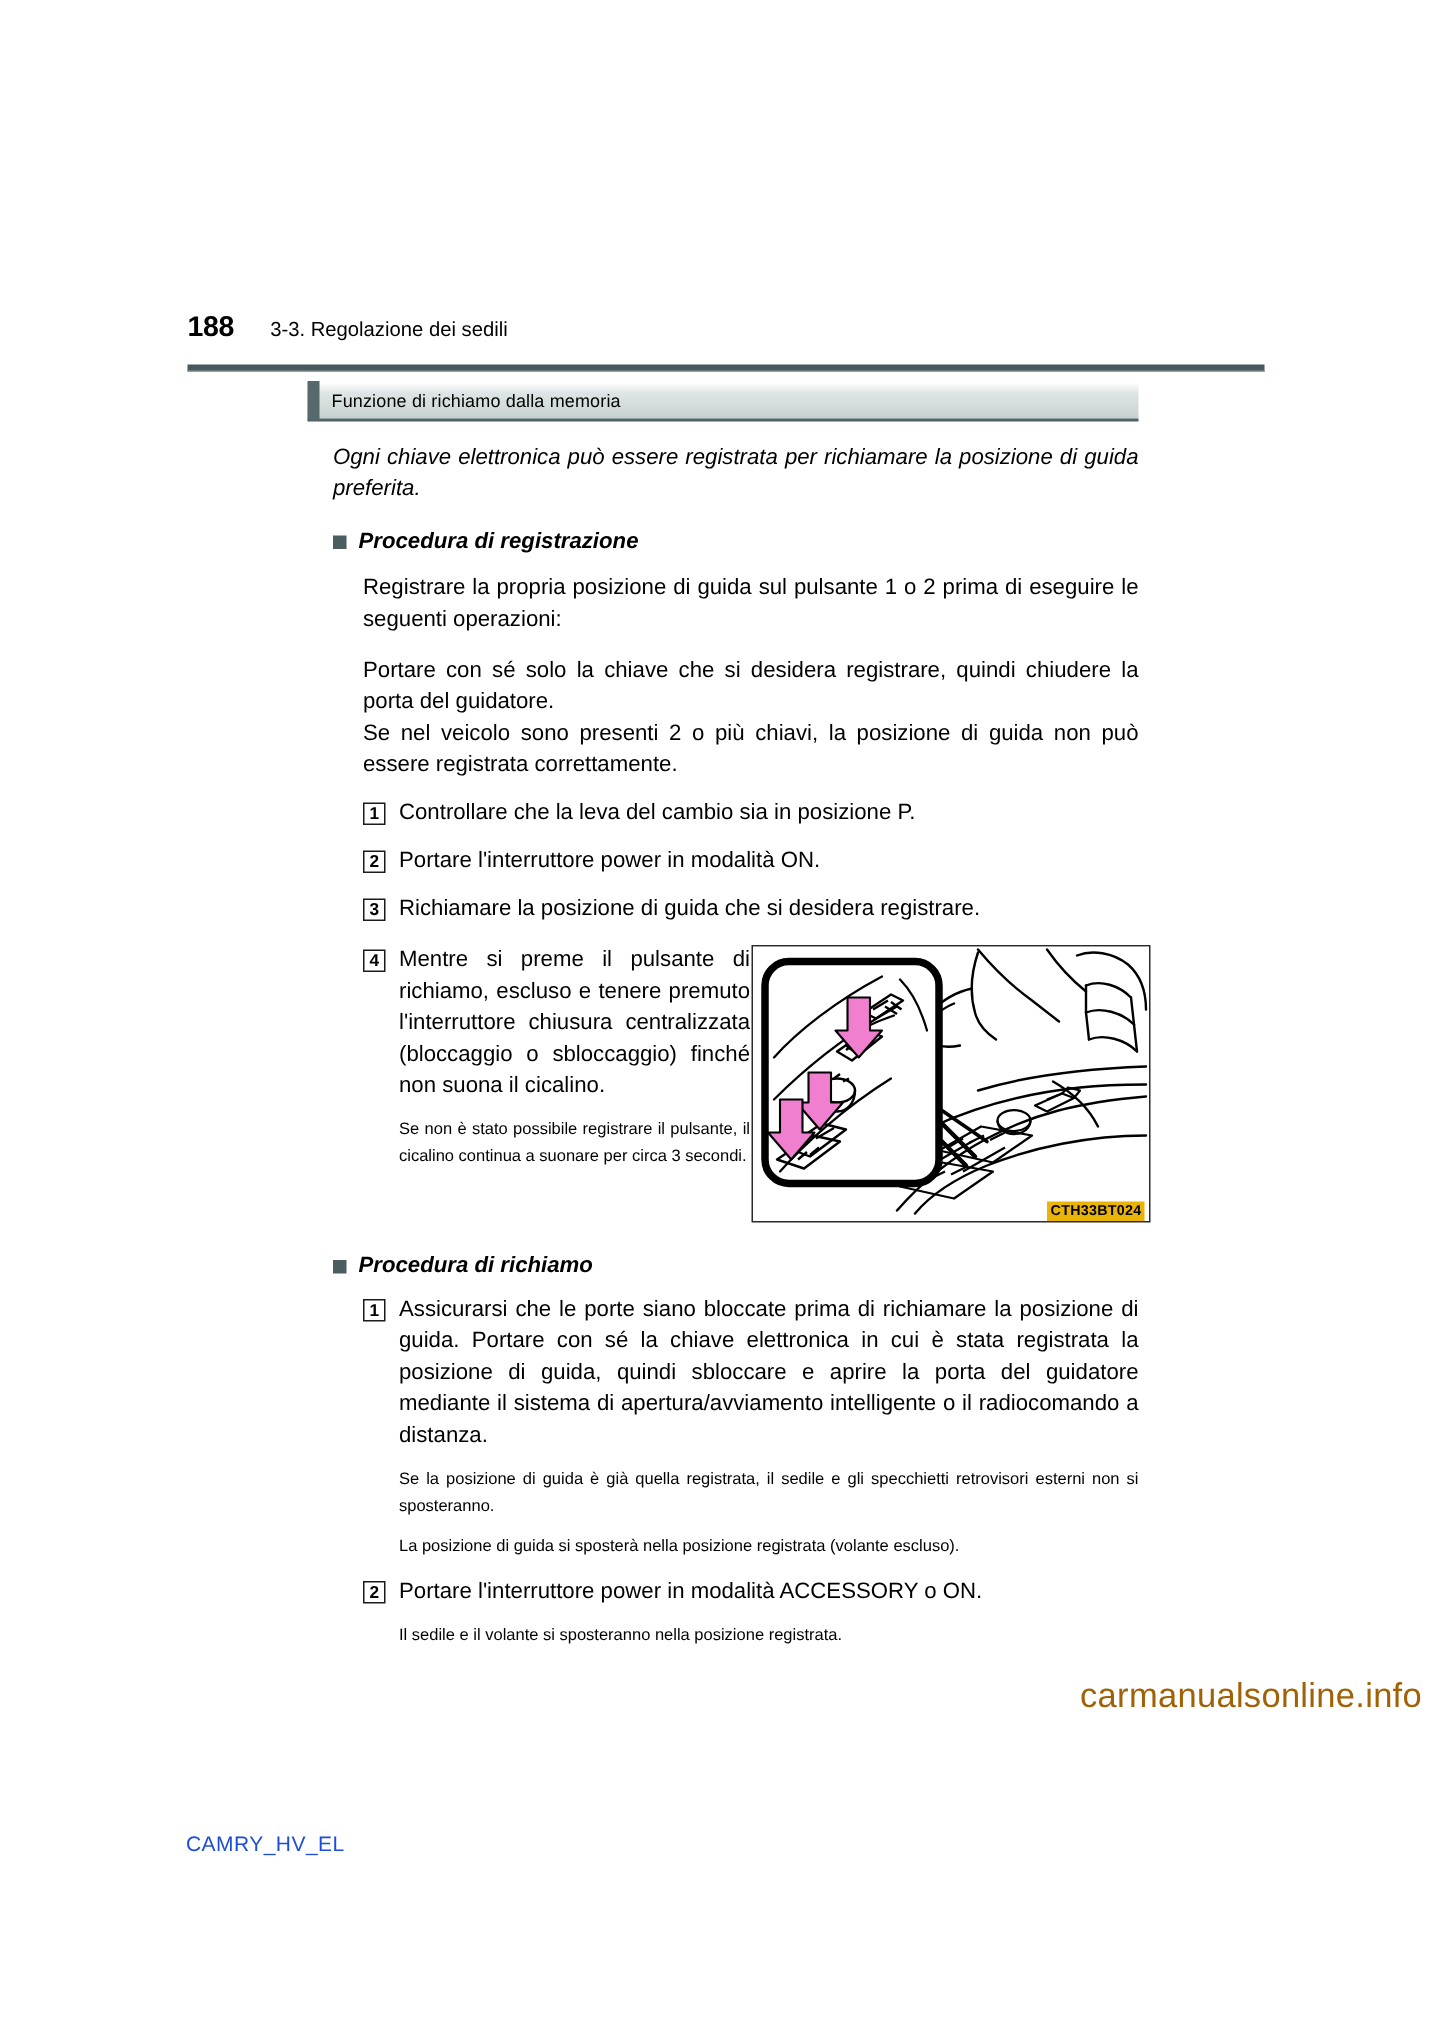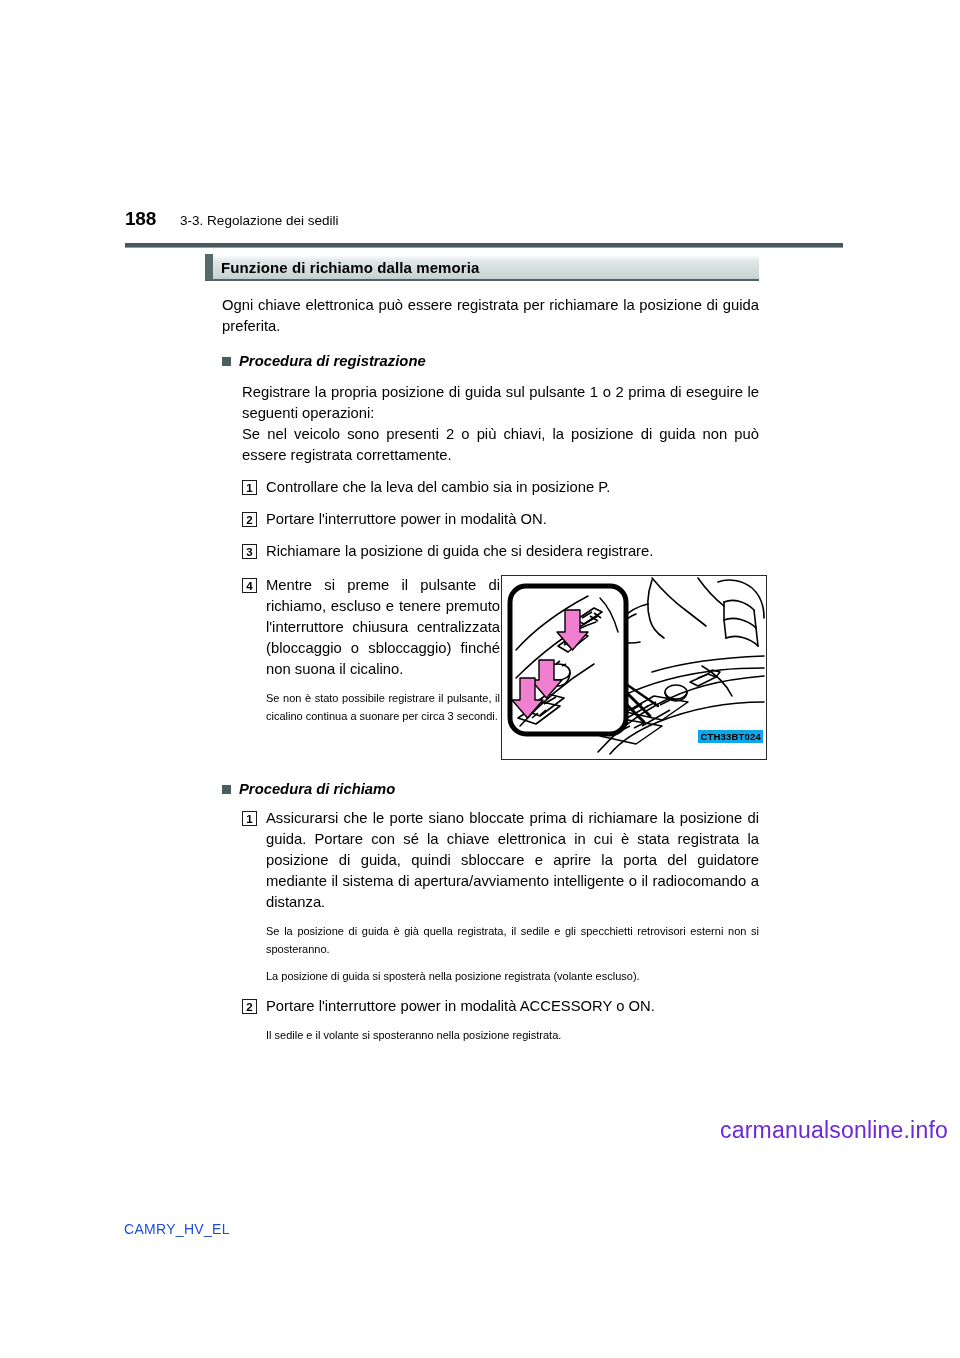--- a/index.html
+++ b/index.html
@@ -75,37 +75,37 @@
     align-items: center;
     box-sizing: border-box;
   }
   .section-bar .accent {
     width: 8px;
     height: 26px;
     background: #56696b;
     flex: 0 0 auto;
   }
   .section-bar .section-title {
-    font-size: 15px;
-    font-weight: bold;
+    font-size: 12px;
+    font-weight: normal;
     margin-left: 8px;
     color: #000;
     letter-spacing: 0.1px;
   }
 
   
   p.body {
     font-size: 14.8px;
     line-height: 21px;
     margin: 13px 0 0 0;
     text-align: justify;
     text-justify: inter-word;
     color: #000;
   }
-  p.body.first { margin-top: 14px; }
+  p.body.first { margin-top: 14px; font-style: italic; }
 
   
   .subhead {
     display: flex;
     align-items: center;
     margin: 16px 0 0 0;
     font-style: italic;
   }
   .subhead .sq {
     width: 9px;
@@ -182,44 +182,44 @@
     height: 185px;
     border: 1px solid #2a2a2a;
     background: #ffffff;
     box-sizing: border-box;
     overflow: hidden;
   }
   .figure svg { display: block; }
   .figure-code {
     position: absolute;
     right: 3px;
-    bottom: 16px;
+    bottom: 0;
     font-size: 9.5px;
     font-weight: bold;
     letter-spacing: 0.2px;
     color: #000;
-    background: #0ea5e9;
+    background: #eab308;
     padding: 1px 2px;
   }
 
   
   .footer-code {
     position: absolute;
     left: 124px;
     top: 1221px;
     font-size: 14px;
     letter-spacing: 0.3px;
     color: #1d4ed8;
   }
   .watermark {
     position: absolute;
     right: 12px;
     bottom: 10px;
     font-size: 23px;
-    color: #6d28d9;
+    color: #a16207;
     letter-spacing: 0.2px;
   }
 </style>
 </head>
 <body>
 
 <div class="page">
 
   <div class="runhead">
     <span class="page-number">188</span>
@@ -236,20 +236,21 @@
 
     <p class="body first">Ogni chiave elettronica può essere registrata per richiamare la posizione di guida preferita.</p>
 
     <div class="subhead">
       <span class="sq"></span>
       <span class="subhead-label">Procedura di registrazione</span>
     </div>
 
     <div class="indent">
       <p class="body">Registrare la propria posizione di guida sul pulsante 1 o 2 prima di eseguire le seguenti operazioni:</p>
+      <p class="body">Portare con sé solo la chiave che si desidera registrare, quindi chiudere la porta del guidatore.</p>
       <p class="body" style="margin-top:0">Se nel veicolo sono presenti 2 o più chiavi, la posizione di guida non può essere registrata correttamente.</p>
 
       <div class="step">
         <span class="num">1</span>
         <span class="step-text nojust">Controllare che la leva del cambio sia in posizione P.</span>
       </div>
       <div class="step">
         <span class="num">2</span>
         <span class="step-text nojust">Portare l'interruttore power in modalità ON.</span>
       </div>

